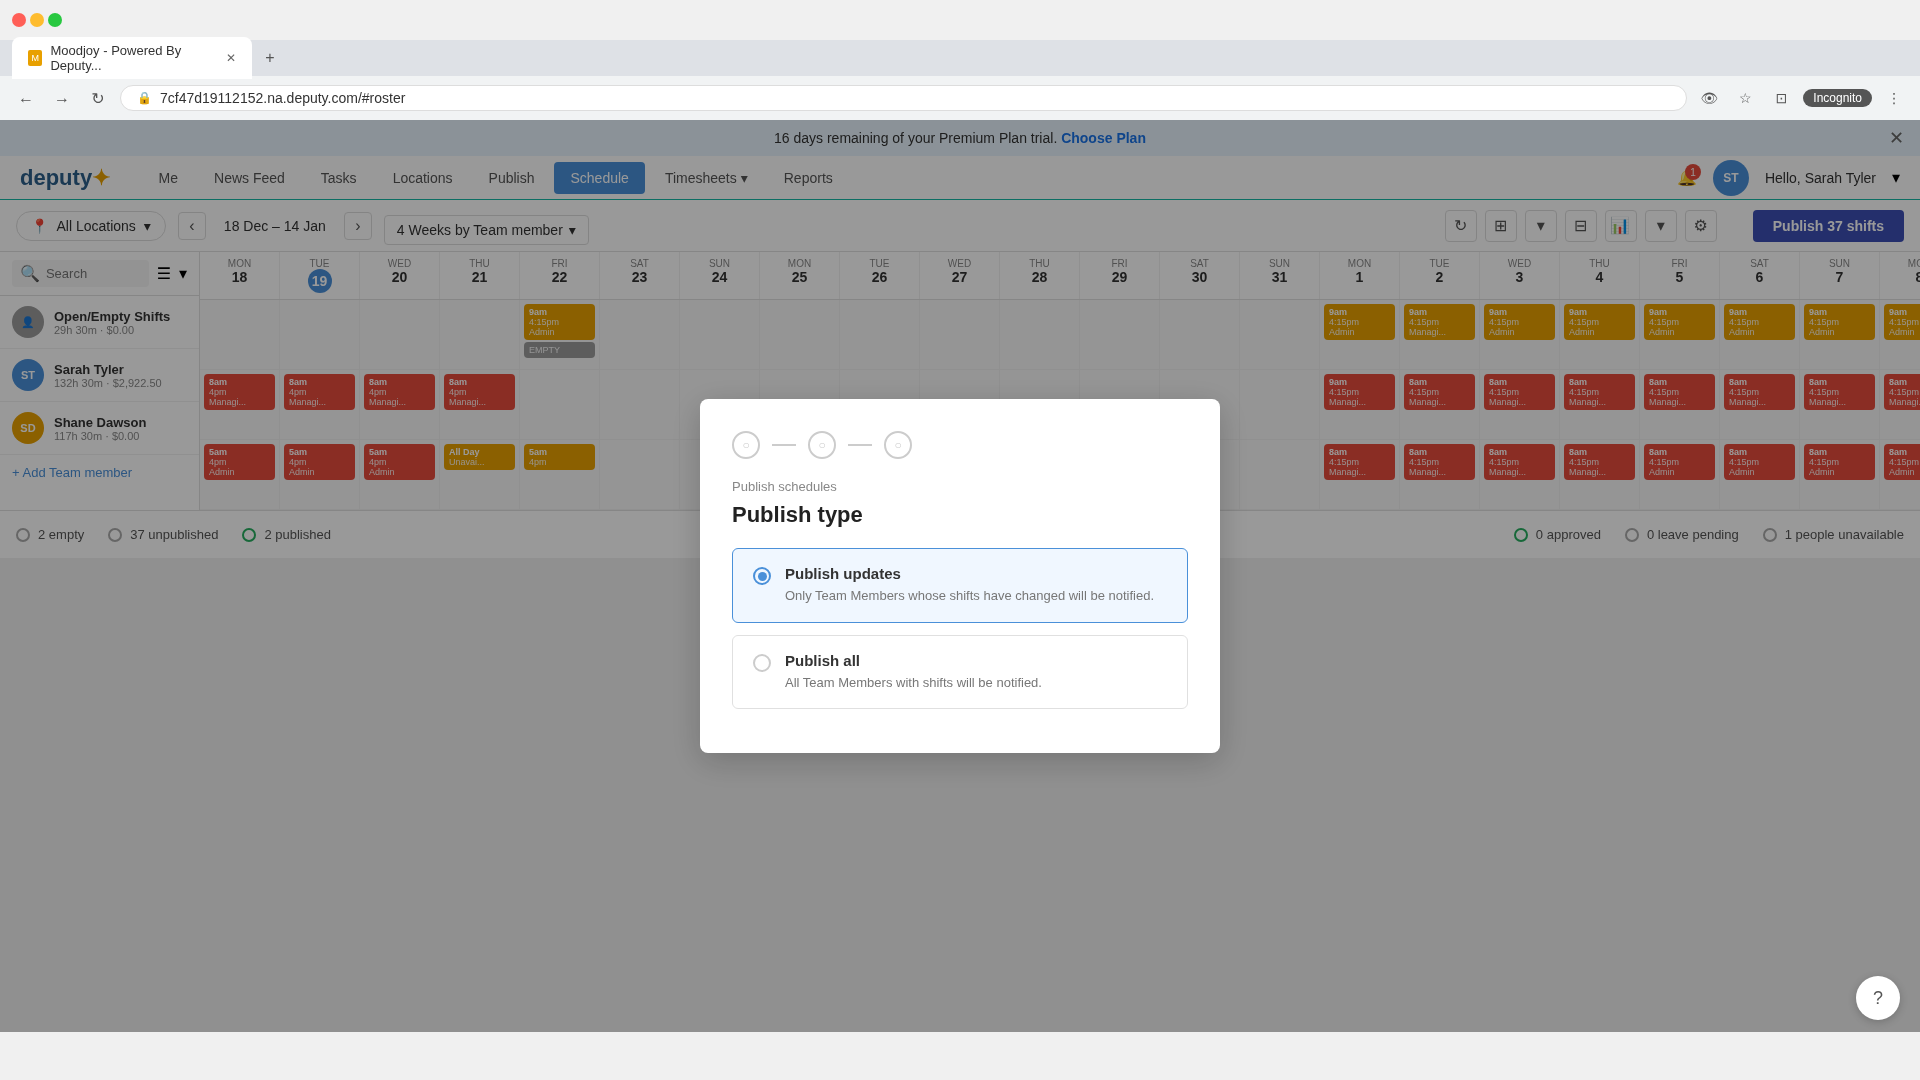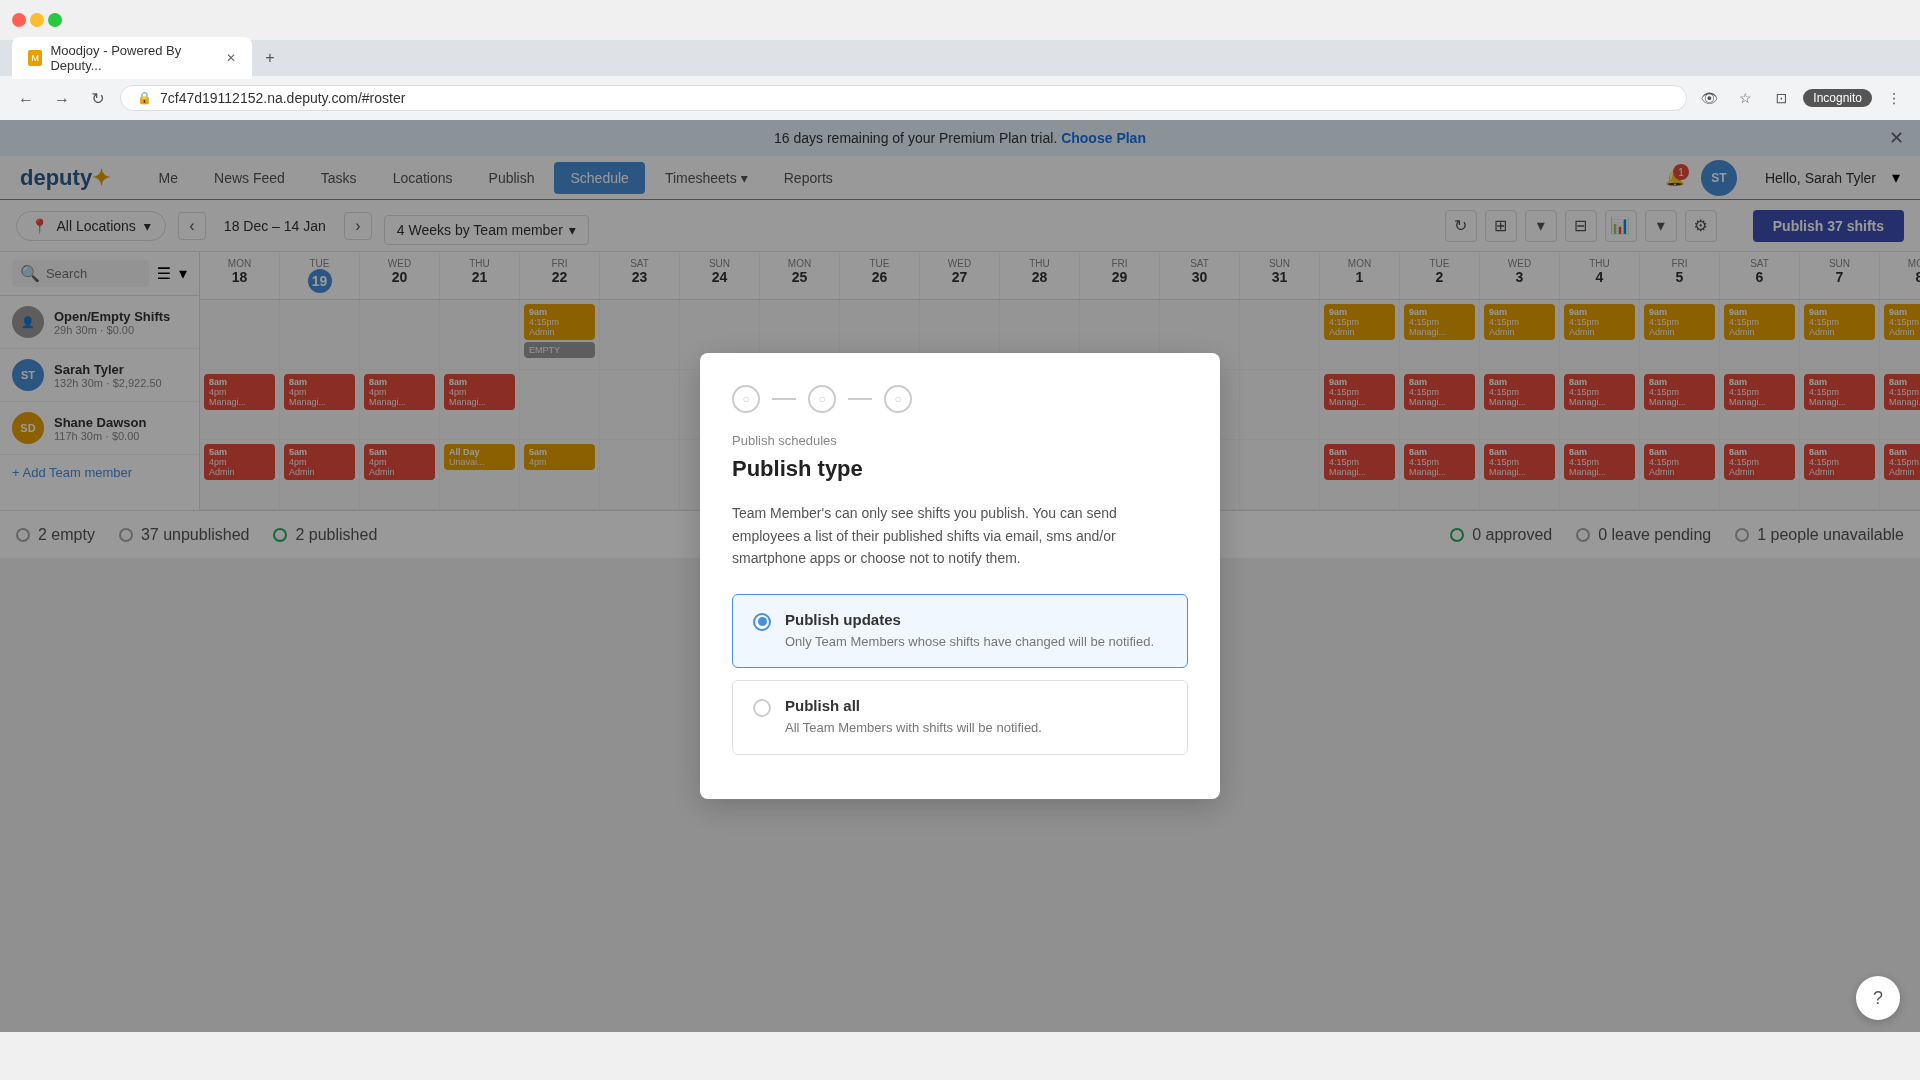--- a/index.html
+++ b/index.html
@@ -33,21 +33,21 @@
     .app-logo { display: flex; align-items: center; gap: 6px; margin-right: 32px; }
     .logo-text { font-size: 22px; font-weight: 700; color: #2c5f8a; }
     .logo-star { color: #e8a000; }
     .nav-items { display: flex; align-items: center; gap: 4px; flex: 1; }
     .nav-item { padding: 8px 16px; font-size: 14px; color: #555; cursor: pointer; border-radius: 4px; }
     .nav-item.active { background: #4a90d9; color: white; border-radius: 4px; }
     .nav-right { display: flex; align-items: center; gap: 16px; }
     .bell-btn { position: relative; cursor: pointer; }
     .bell-badge { position: absolute; top: -4px; right: -4px; background: #e74c3c; color: white; border-radius: 50%; width: 16px; height: 16px; font-size: 10px; display: flex; align-items: center; justify-content: center; }
     .user-avatar { width: 36px; height: 36px; background: #4a90d9; color: white; border-radius: 50%; display: flex; align-items: center; justify-content: center; font-size: 12px; font-weight: 700; cursor: pointer; }
-    .user-greeting { font-size: 14px; color: #333; cursor: pointer; margin-left: 12px; }
+    .user-greeting { font-size: 14px; color: #333; cursor: pointer; }
 
     
     .schedule-toolbar { display: flex; align-items: center; padding: 10px 16px; background: white; border-bottom: 1px solid #e0e0e0; gap: 12px; height: 52px; }
     .location-selector { display: flex; align-items: center; gap: 8px; border: 1px solid #ddd; border-radius: 20px; padding: 6px 14px; cursor: pointer; font-size: 14px; color: #333; background: white; }
     .date-nav { display: flex; align-items: center; gap: 10px; }
     .date-nav-btn { width: 28px; height: 28px; display: flex; align-items: center; justify-content: center; cursor: pointer; color: #555; border: 1px solid #ddd; border-radius: 4px; }
     .date-range { font-size: 14px; font-weight: 500; color: #333; padding: 0 8px; }
     .view-selector { display: flex; align-items: center; gap: 6px; border: 1px solid #ddd; border-radius: 4px; padding: 6px 12px; cursor: pointer; font-size: 14px; color: #333; margin-top: 9px; }
     .toolbar-actions { display: flex; align-items: center; gap: 8px; margin-left: auto; }
     .toolbar-icon-btn { width: 32px; height: 32px; display: flex; align-items: center; justify-content: center; cursor: pointer; color: #555; border: 1px solid #ddd; border-radius: 4px; }
@@ -75,21 +75,21 @@
     .schedule-rows { }
     .schedule-row { display: flex; border-bottom: 1px solid #f0f0f0; min-height: 70px; }
     .shift-cell { min-width: 80px; border-right: 1px solid #f0f0f0; padding: 4px; position: relative; }
     .shift-block { background: #e8a000; border-radius: 4px; padding: 3px 5px; font-size: 10px; color: white; margin-bottom: 2px; cursor: pointer; }
     .shift-block.red { background: #e74c3c; }
     .shift-block.empty { background: #9b9b9b; }
     .shift-block-time { font-weight: 600; font-size: 9px; }
     .shift-block-label { font-size: 9px; opacity: 0.9; }
 
     
-    .status-bar { display: flex; align-items: center; padding: 0 16px; height: 48px; background: white; border-top: 1px solid #e0e0e0; gap: 24px; font-size: 16px; color: #555; }
+    .status-bar { display: flex; align-items: center; padding: 0 16px; height: 48px; background: white; border-top: 1px solid #e0e0e0; gap: 24px; font-size: 13px; color: #555; }
     .status-item { display: flex; align-items: center; gap: 8px; }
     .status-dot { width: 14px; height: 14px; border-radius: 50%; border: 2px solid; }
     .status-dot.empty { border-color: #aaa; }
     .status-dot.unpublished { border-color: #aaa; }
     .status-dot.published { border-color: #27ae60; }
 
     
     .overlay { position: absolute; top: 0; left: 0; right: 0; bottom: 0; background: rgba(0,0,0,0.4); z-index: 100; display: flex; align-items: center; justify-content: center; }
 
     
@@ -678,21 +678,20 @@
       <div class="modal-steps">
         <div class="step-circle">○</div>
         <div class="step-divider"></div>
         <div class="step-circle">○</div>
         <div class="step-divider"></div>
         <div class="step-circle">○</div>
       </div>
 
       <div class="modal-subtitle">Publish schedules</div>
       <div class="modal-title">Publish type</div>
-      <div class="modal-desc">Team Member's can only see shifts you publish. You can send employees a list of their published shifts via email, sms and/or smartphone apps or choose not to notify them.</div>
 
       <div class="publish-option selected">
         <div class="radio-circle selected">
           <div class="radio-inner"></div>
         </div>
         <div>
           <div class="option-title">Publish updates</div>
           <div class="option-desc">Only Team Members whose shifts have changed will be notified.</div>
         </div>
       </div>

